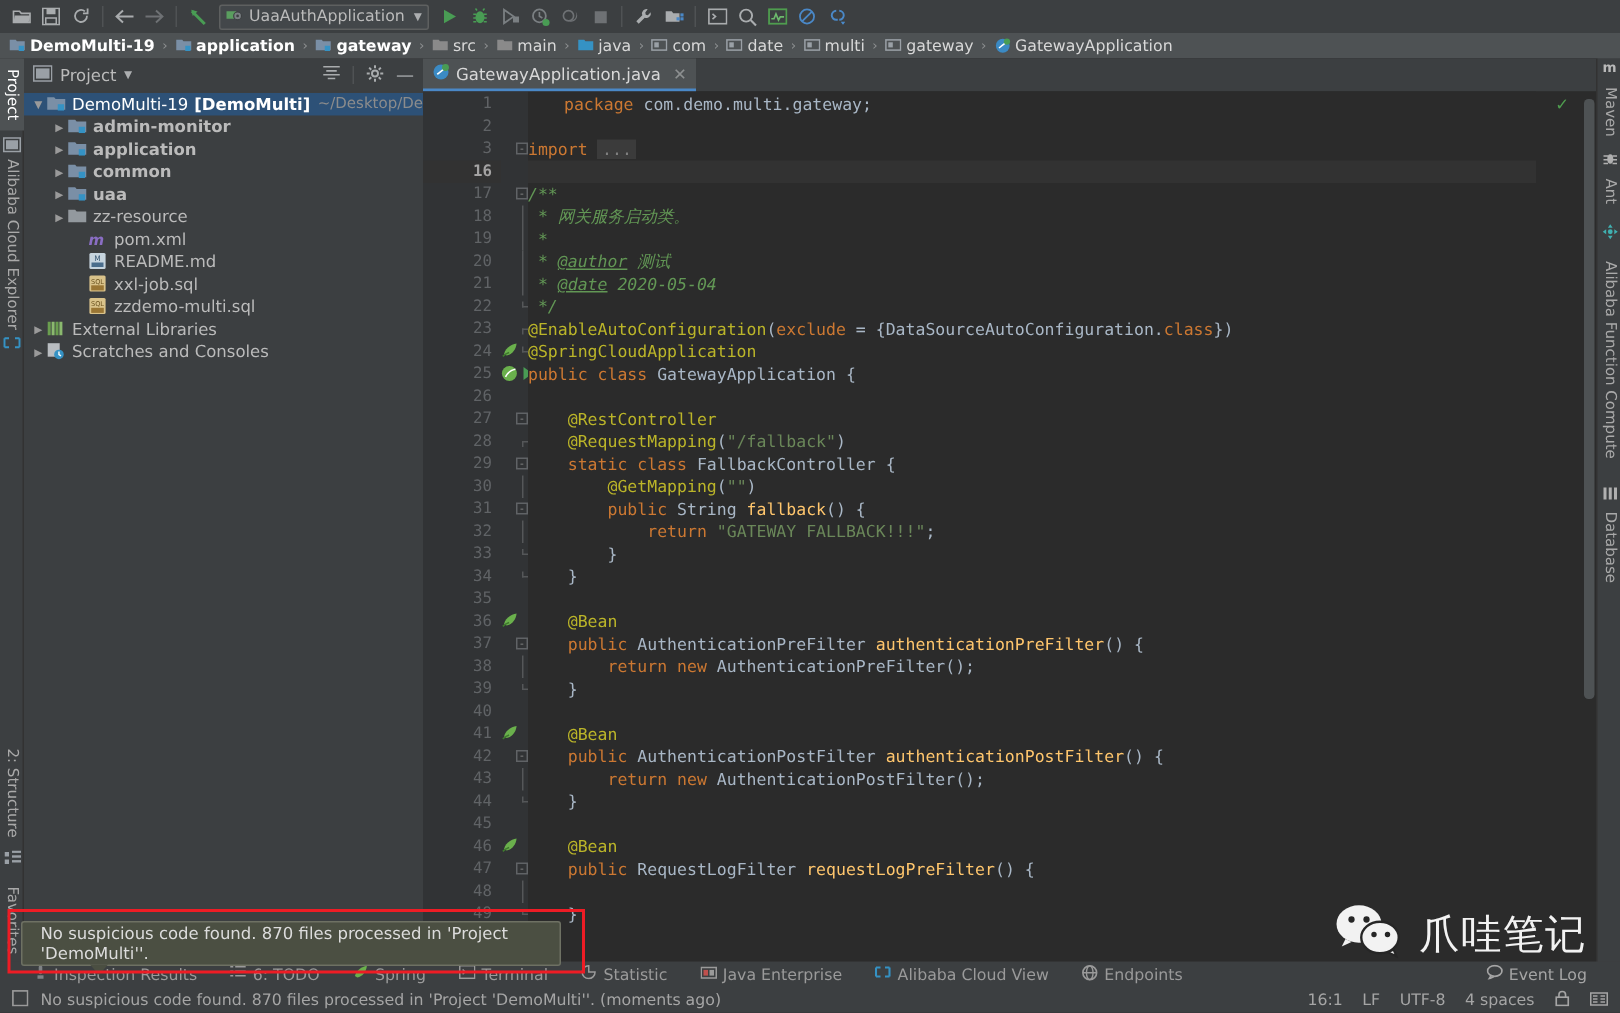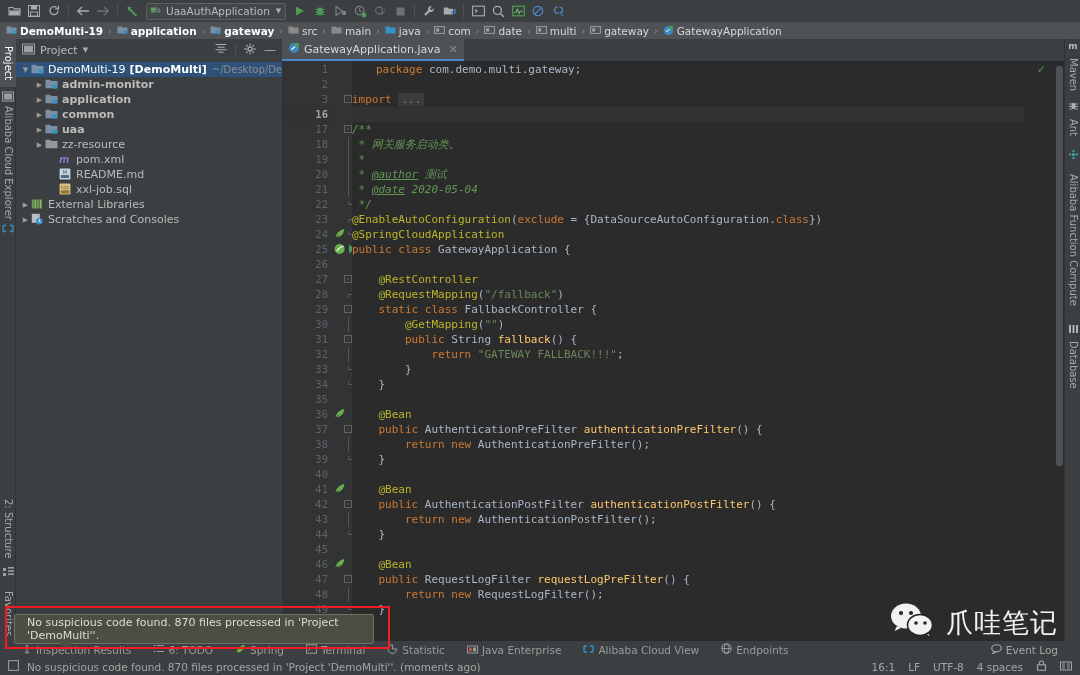--- a/index.html
+++ b/index.html
@@ -588,20 +588,29 @@
           <span class="tlabel">README.md</span>
         </div>
         <div class="trow" style="padding-left: 32px;">
           <span class="tarrow"></span>
           <span class="ticon"><svg width="12" height="12" viewBox="0 0 12 12">
               <rect x="0.6" y="0.6" width="10.8" height="10.8" rx="1" fill="#d9c28a"></rect>
               <rect x="1.8" y="7.2" width="8.4" height="3.4" fill="#9a7634"></rect>
               <text x="6" y="6" font-size="4.4" fill="#6b5320" text-anchor="middle">SQL</text>
             </svg></span>
           <span class="tlabel">xxl-job.sql</span>
+        </div>
+        <div class="trow" style="padding-left: 32px;">
+          <span class="tarrow"></span>
+          <span class="ticon"><svg width="12" height="12" viewBox="0 0 12 12">
+              <rect x="0.6" y="0.6" width="10.8" height="10.8" rx="1" fill="#d9c28a"></rect>
+              <rect x="1.8" y="7.2" width="8.4" height="3.4" fill="#9a7634"></rect>
+              <text x="6" y="6" font-size="4.4" fill="#6b5320" text-anchor="middle">SQL</text>
+            </svg></span>
+          <span class="tlabel">zzdemo-multi.sql</span>
         </div>
         <div class="trow" style="padding-left: 4px;">
           <span class="tarrow">▶</span>
           <span class="ticon"><svg width="12" height="12" viewBox="0 0 12 12">
               <rect x="0.8" y="1.5" width="2" height="9" fill="#6a9e4f"></rect>
               <rect x="3.4" y="1.5" width="2" height="9" fill="#8ab96e"></rect>
               <rect x="6" y="1.5" width="2" height="9" fill="#6a9e4f"></rect>
               <rect x="8.6" y="1.5" width="2" height="9" fill="#8ab96e"></rect>
             </svg></span>
           <span class="tlabel">External Libraries</span>
@@ -753,21 +762,20 @@
           <div class="cl" style="top: 376px;">        <span class="kw">return new </span>AuthenticationPreFilter();</div>
           <div class="cl" style="top: 391px;">    }</div>
           <div class="cl" style="top: 406px;"></div>
           <div class="cl" style="top: 421px;">    <span class="ann">@Bean</span></div>
           <div class="cl" style="top: 436px;">    <span class="kw">public </span>AuthenticationPostFilter <span class="fn">authenticationPostFilter</span>() {</div>
           <div class="cl" style="top: 451px;">        <span class="kw">return new </span>AuthenticationPostFilter();</div>
           <div class="cl" style="top: 466px;">    }</div>
           <div class="cl" style="top: 481px;"></div>
           <div class="cl" style="top: 496px;">    <span class="ann">@Bean</span></div>
           <div class="cl" style="top: 511px;">    <span class="kw">public </span>RequestLogFilter <span class="fn">requestLogPreFilter</span>() {</div>
-          <div class="cl" style="top: 526px;">        <span class="kw">return new </span>RequestLogFilter();</div>
           <div class="cl" style="top: 541px;">    }</div>
         </div>
       <div style="position:absolute;right:18px;top:2px;color:#4f9d4f;font-size:11px;">✓</div>
     </div>
   </div>
 
   <div class="vscroll"></div>
 
   <div class="watermark">
     <span>

